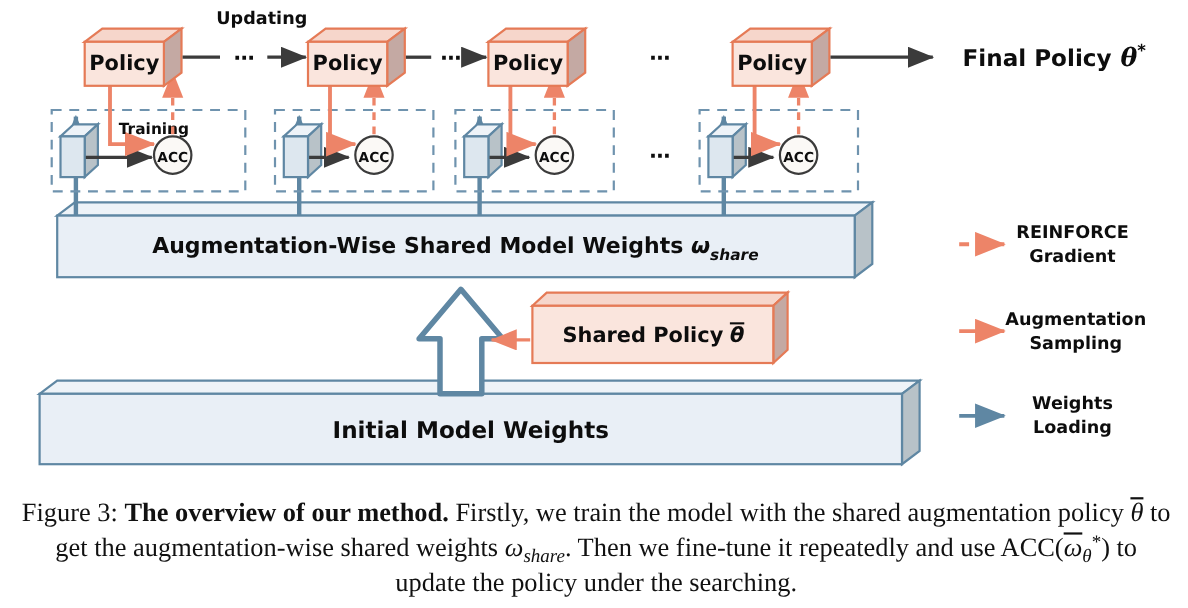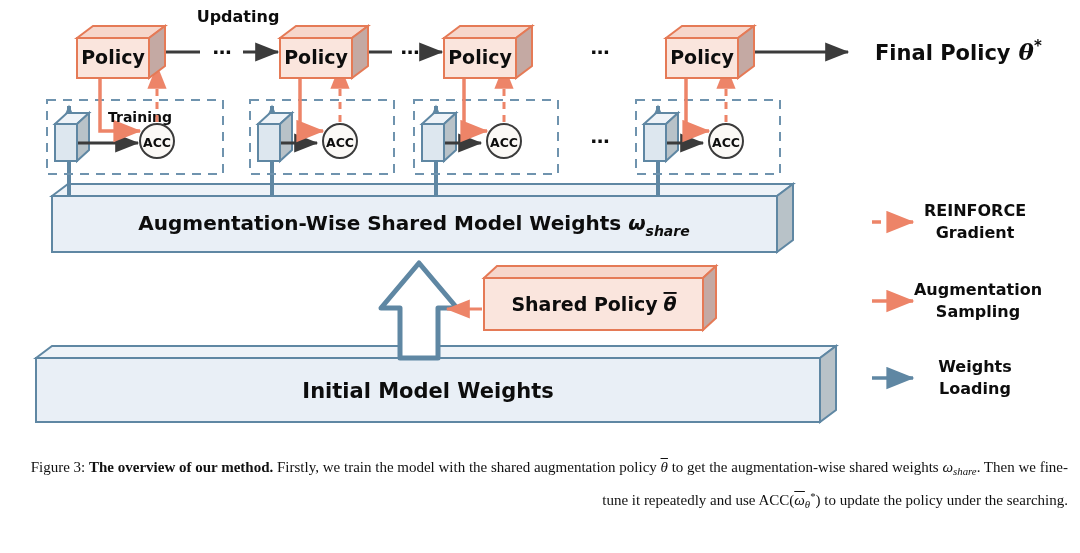--- a/index.html
+++ b/index.html
@@ -2,21 +2,21 @@
 <html><head>
 <meta charset="utf-8">
 <style>
   html,body{margin:0;padding:0;background:#ffffff;}
   body{width:1080px;height:553px;font-family:"Liberation Sans",sans-serif;overflow:hidden;}
   #fig{position:relative;width:1080px;height:553px;}
   svg#diagram{position:absolute;left:0;top:0;width:1080px;height:445px;}
   .dlabel{font-family:"DejaVu Sans",sans-serif;font-weight:700;fill:#0d0d0d;}
   .caption{position:absolute;left:16px;top:455px;width:1052px;
            font-family:"Liberation Serif","DejaVu Serif",serif;
-           font-size:15px;line-height:25px;color:#111;text-align:right;}
+           font-size:24px;line-height:25px;color:#111;text-align:center;}
   .caption b{font-weight:700;}
   .mi{font-style:italic;font-family:"Liberation Serif",serif;}
   .sub{font-size:0.72em;vertical-align:-0.28em;font-style:italic;}
   .sup{font-size:0.72em;vertical-align:0.45em;}
   .ovl{text-decoration:overline;}
 </style>
 </head>
 <body>
 
 <div id="fig">

